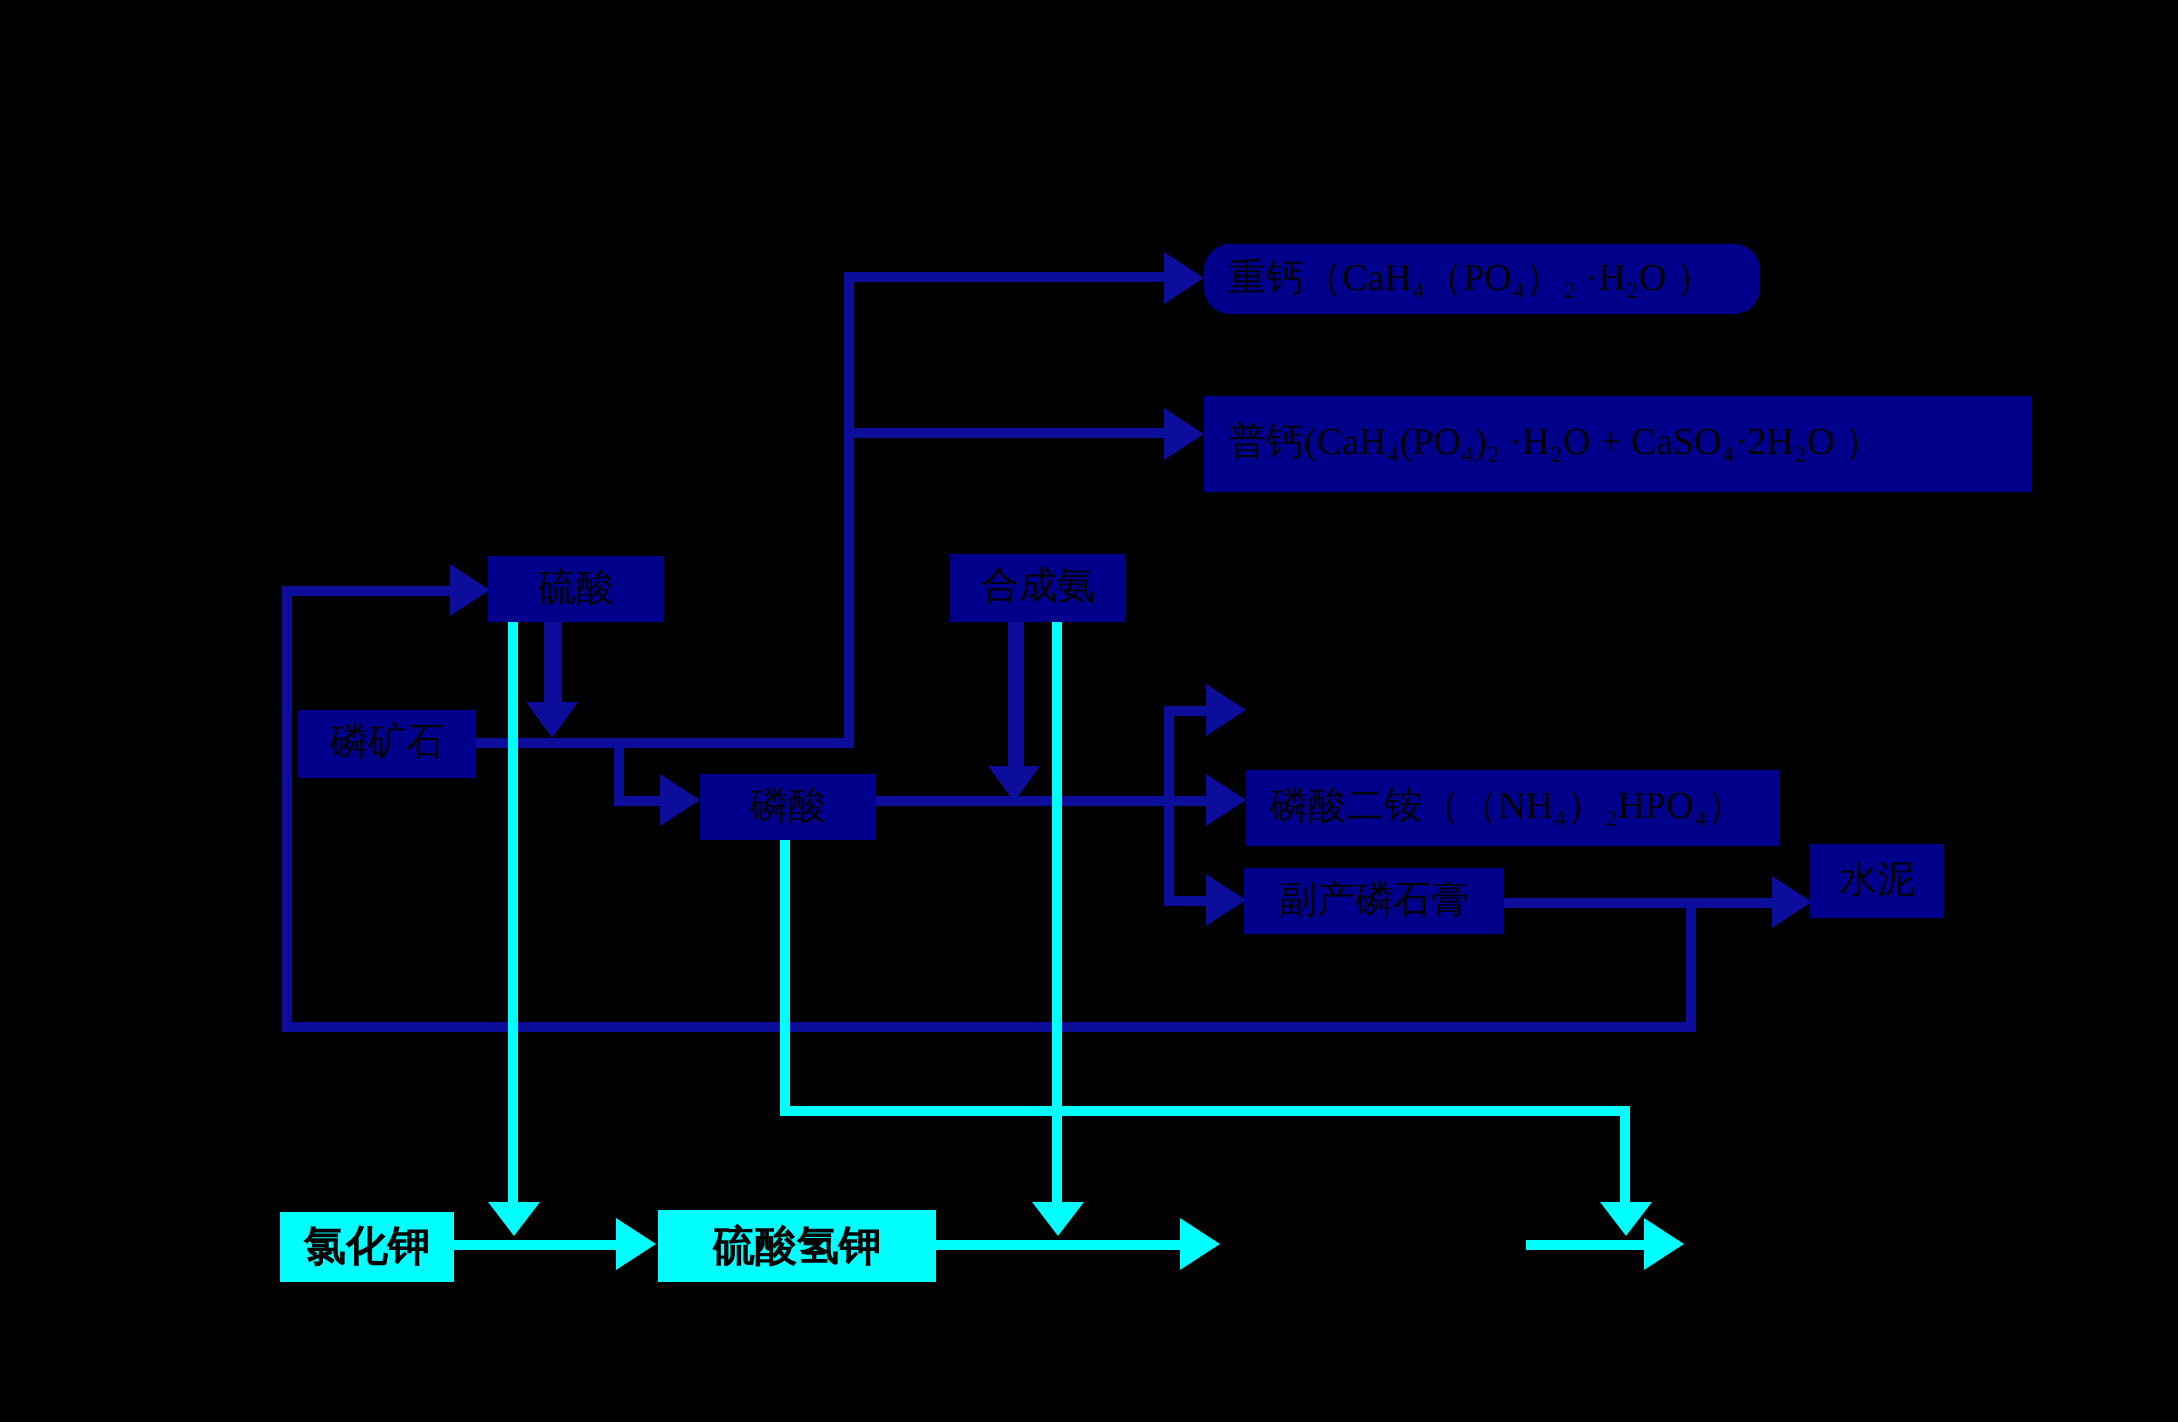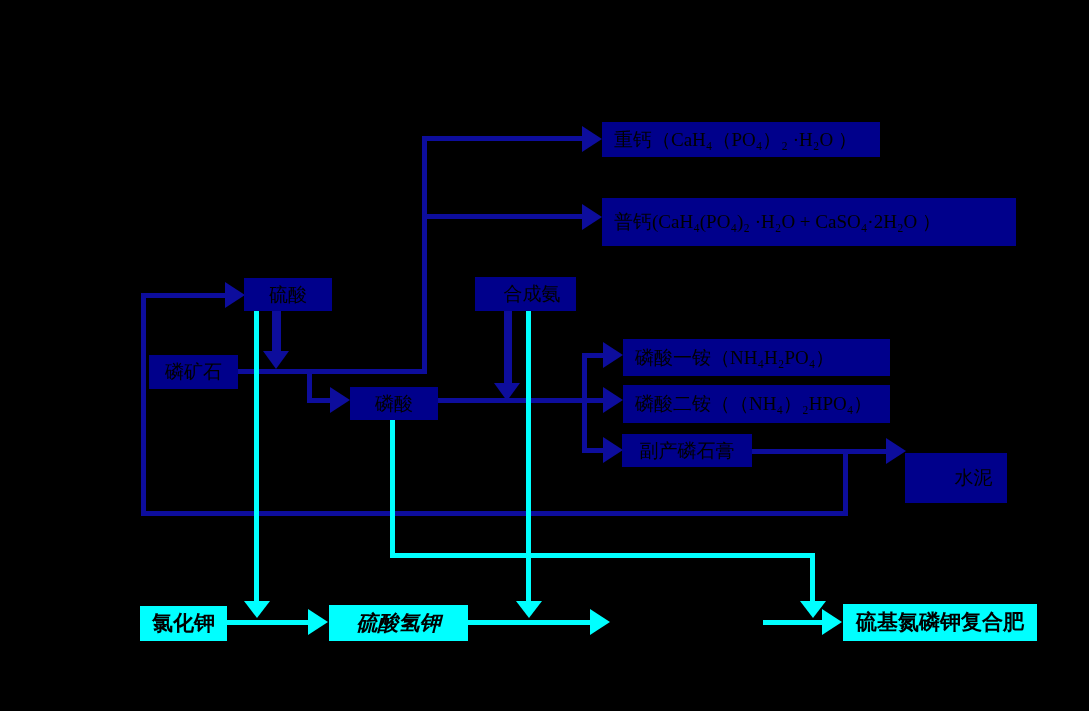--- a/index.html
+++ b/index.html
@@ -80,40 +80,38 @@
   <div class="vl cl" style="left:810px;top:553px;height:48px;"></div>
   <div class="ar ar-d-c" style="left:800px;top:601px;"></div>
 
   <div class="hl cl" style="left:227px;top:620px;width:81px;"></div>
   <div class="ar ar-r-c" style="left:308px;top:609px;"></div>
   <div class="hl cl" style="left:468px;top:620px;width:122px;"></div>
   <div class="ar ar-r-c" style="left:590px;top:609px;"></div>
   <div class="hl cl" style="left:763px;top:620px;width:59px;"></div>
   <div class="ar ar-r-c" style="left:822px;top:609px;"></div>
 
-  <div class="node navy pad-left" style="left:602px;top:122px;width:266px;height:35px;">重钙（CaH₄（PO₄）₂ ·H₂O ）</div>
+  <div class="node navy pad-left" style="left:602px;top:122px;width:266px;height:35px;border-radius:13px;">重钙（CaH₄（PO₄）₂ ·H₂O ）</div>
 
   <div class="node navy pad-left" style="left:602px;top:198px;width:402px;height:48px;text-align:center;">普钙(CaH₄(PO₄)₂ ·H₂O + CaSO₄·2H₂O ）</div>
 
   <div class="node navy" style="left:244px;top:278px;width:88px;height:33px;">硫酸</div>
 
-  <div class="node navy" style="left:475px;top:277px;width:88px;height:34px;padding-left:13px;">合成氨</div>
+  <div class="node navy" style="left:475px;top:277px;width:88px;height:34px;">合成氨</div>
 
   <div class="node navy" style="left:149px;top:355px;width:89px;height:34px;">磷矿石</div>
 
   <div class="node navy" style="left:350px;top:387px;width:88px;height:33px;">磷酸</div>
 
-  <div class="node navy pad-left" style="left:623px;top:339px;width:255px;height:37px;">磷酸一铵（NH₄H₂PO₄）</div>
 
   <div class="node navy pad-left" style="left:623px;top:385px;width:255px;height:38px;">磷酸二铵（（NH₄）₂HPO₄）</div>
 
   <div class="node navy" style="left:622px;top:434px;width:130px;height:33px;">副产磷石膏</div>
 
-  <div class="node navy" style="left:905px;top:453px;width:67px;height:50px;padding-left:35px;">水泥</div>
+  <div class="node navy" style="left:905px;top:422px;width:67px;height:37px;">水泥</div>
 
   <div class="node cyan" style="left:140px;top:606px;width:87px;height:35px;">氯化钾</div>
 
-  <div class="node cyan" style="left:329px;top:605px;width:139px;height:36px;font-style:italic;">硫酸氢钾</div>
+  <div class="node cyan" style="left:329px;top:605px;width:139px;height:36px;">硫酸氢钾</div>
 
 
-  <div class="node cyan" style="left:843px;top:604px;width:194px;height:37px;">硫基氮磷钾复合肥</div>
 
 </div>
 
 </body></html>

